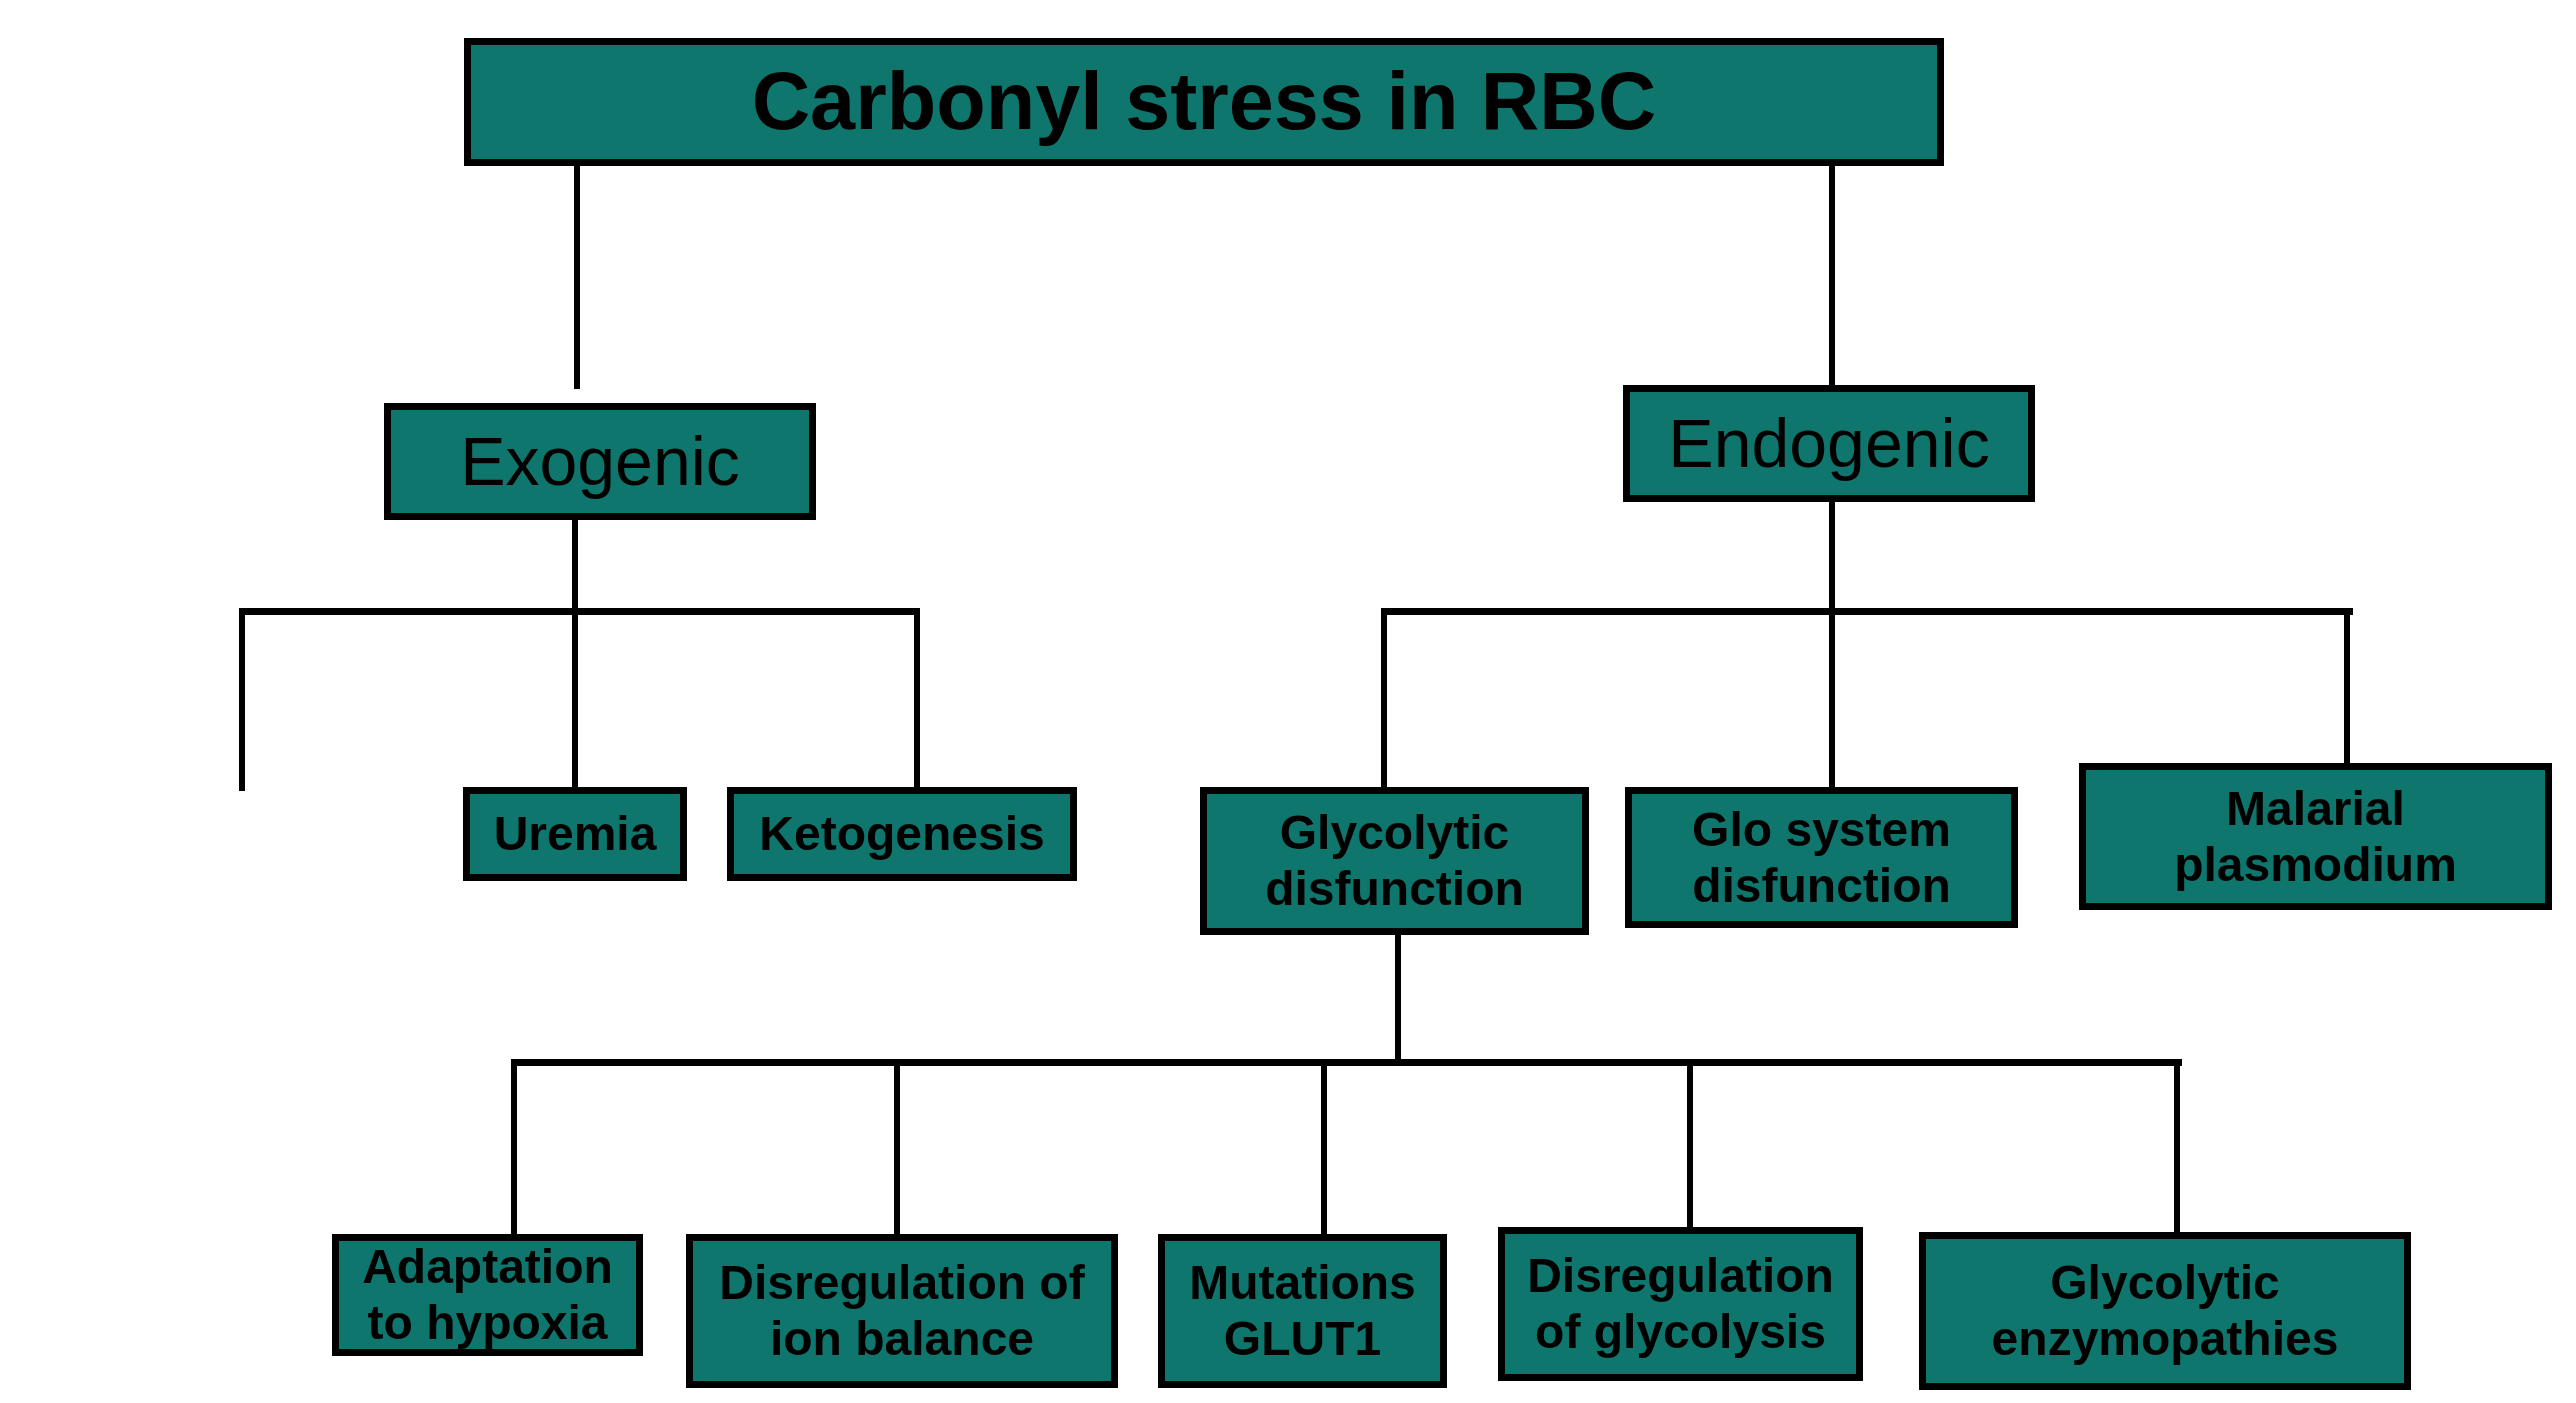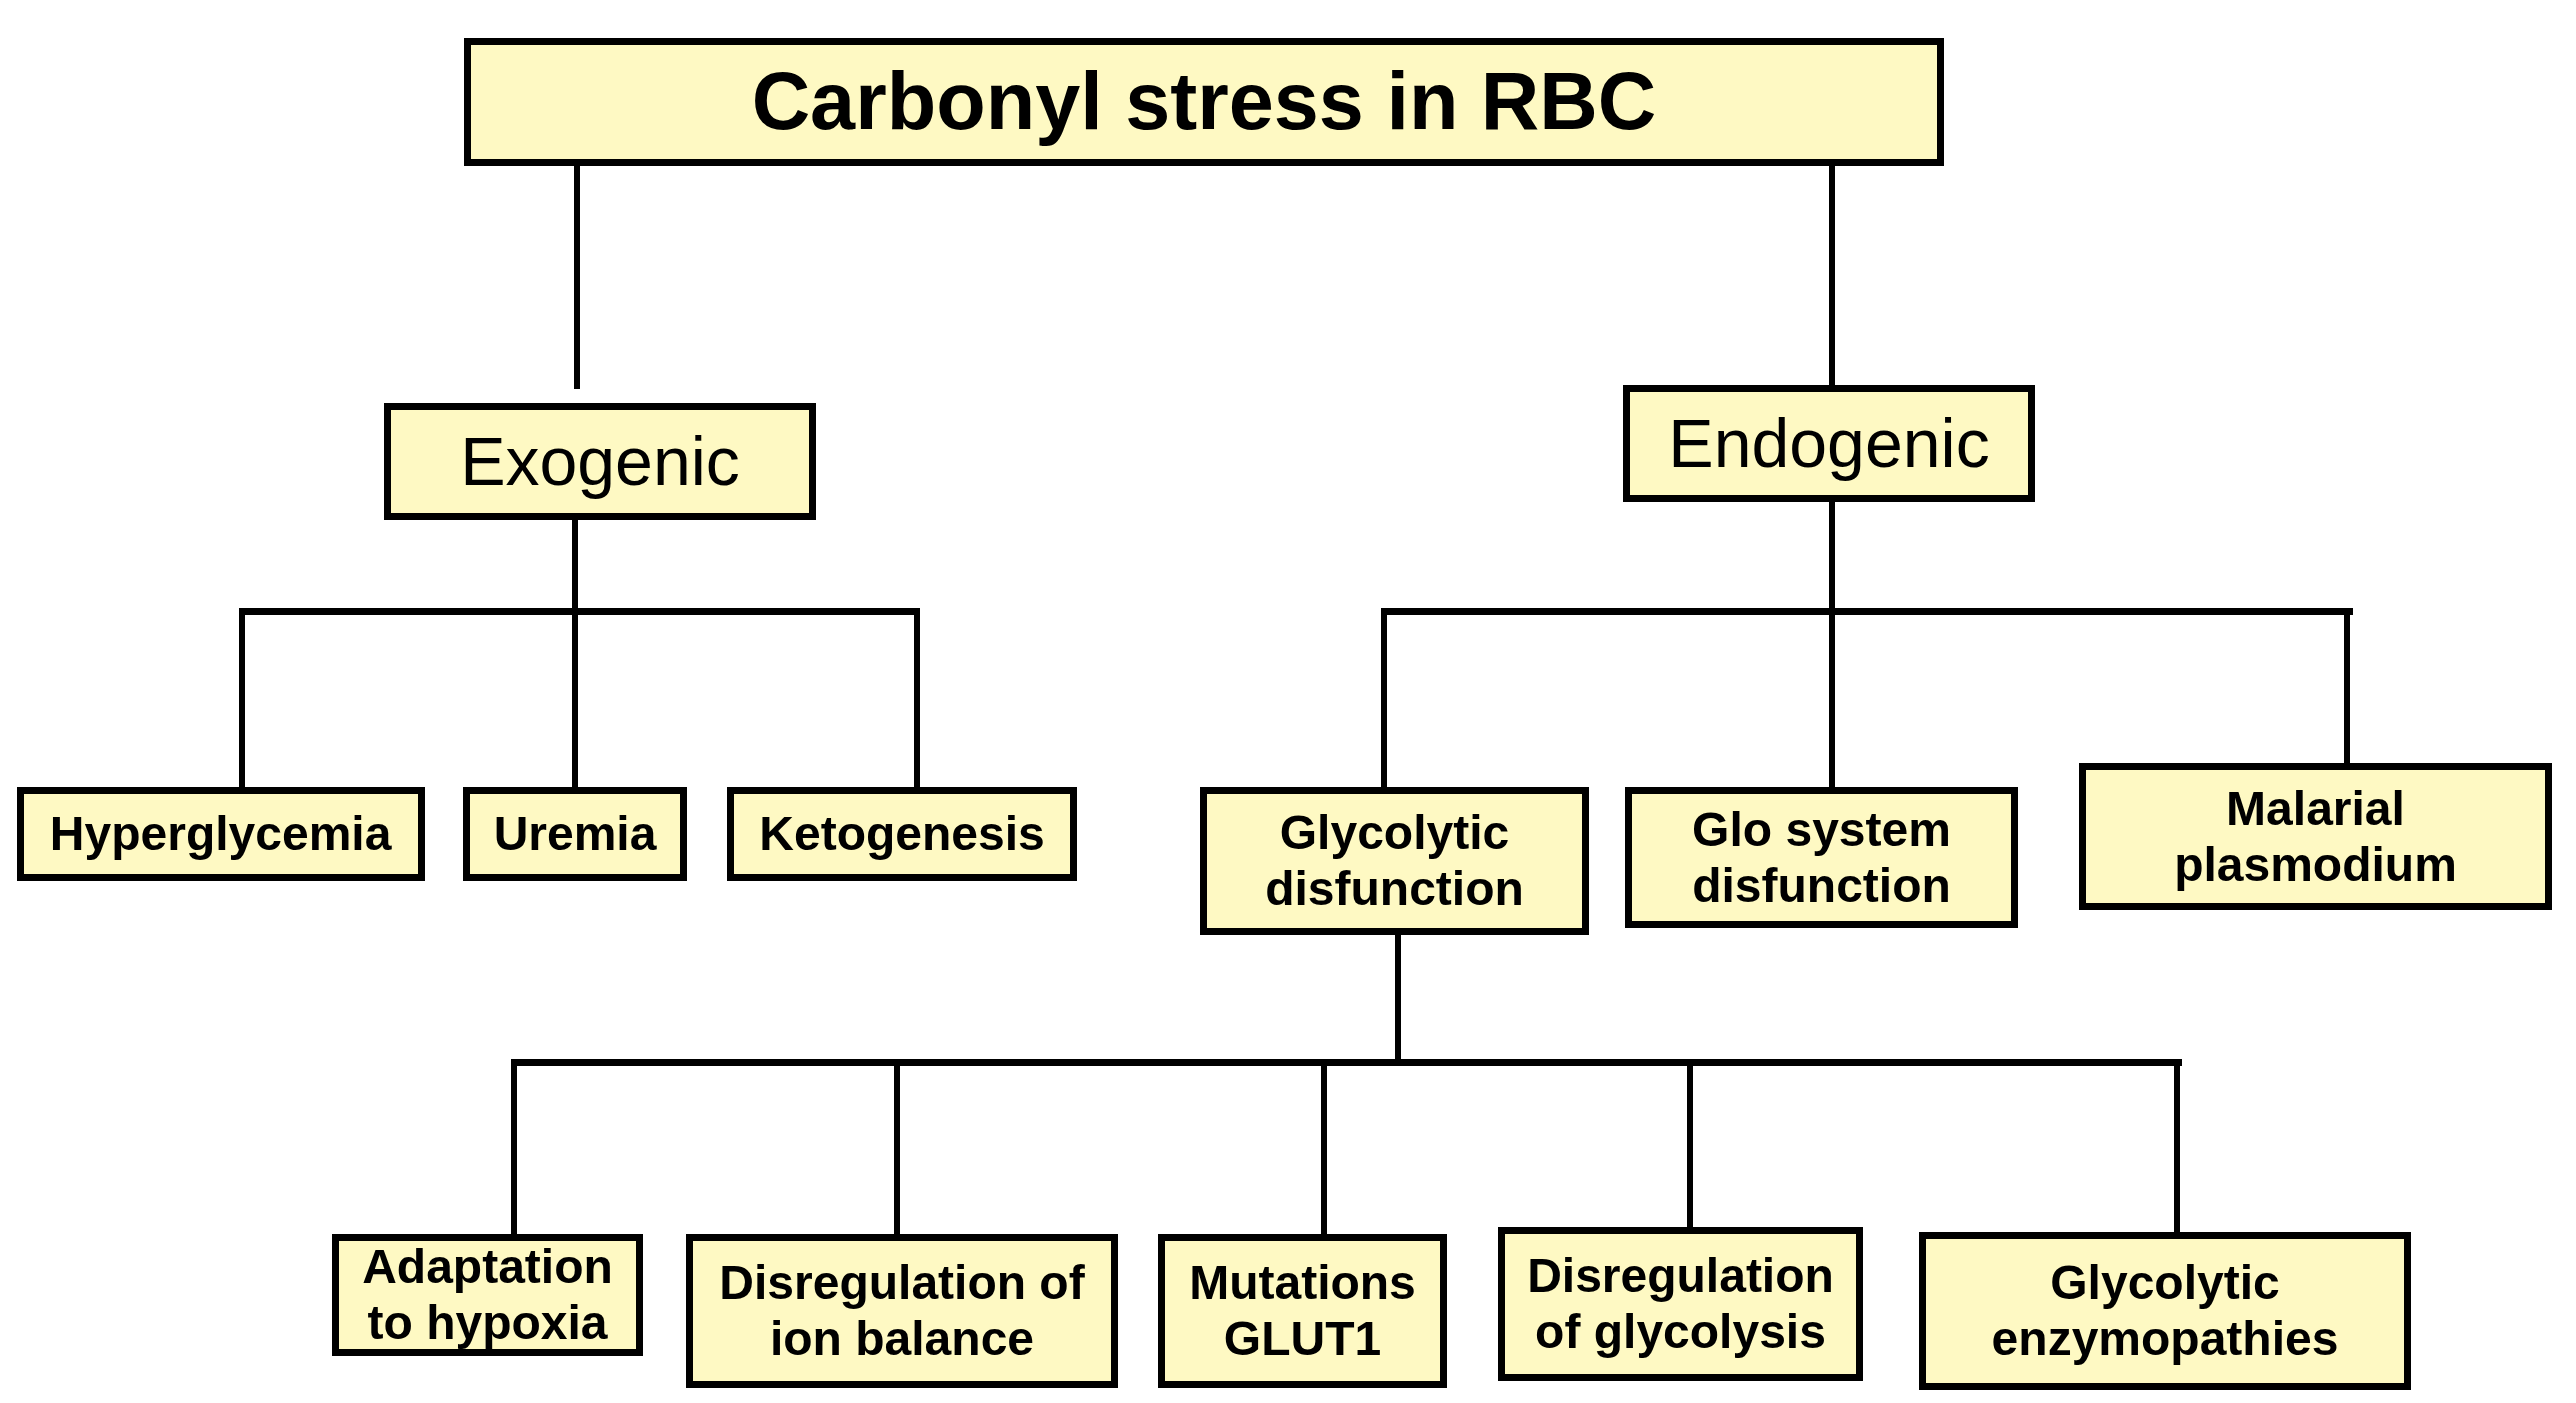--- a/index.html
+++ b/index.html
@@ -12,21 +12,21 @@
     width: 2576px;
     height: 1403px;
     background: #ffffff;
     font-family: "Liberation Sans", "DejaVu Sans", sans-serif;
     color: #000000;
     overflow: hidden;
   }
   .box {
     position: absolute;
     box-sizing: border-box;
-    background: #fef9c3;
+    background: #0f766e;
     border: 7.2px solid #000000;
     display: flex;
     flex-direction: column;
     align-items: center;
     justify-content: center;
     text-align: center;
     z-index: 2;
   }
   .line {
     position: absolute;
@@ -84,23 +84,20 @@
   </div>
 
   <div class="box f-level1" style="left:384px; top:385px; width:432px; height:117px;margin-top:18px;">
     <span class="lbl-line">Exogenic</span>
   </div>
 
   <div class="box f-level1" style="left:1623px; top:385px; width:412px; height:117px;">
     <span class="lbl-line">Endogenic</span>
   </div>
 
-  <div class="box f-node" style="left:16.6px; top:787px; width:408px; height:94px;">
-    <span class="lbl-line">Hyperglycemia</span>
-  </div>
 
   <div class="box f-node" style="left:463px; top:787px; width:224px; height:94px;">
     <span class="lbl-line">Uremia</span>
   </div>
 
   <div class="box f-node" style="left:727px; top:787px; width:350px; height:94px;">
     <span class="lbl-line">Ketogenesis</span>
   </div>
 
   <div class="box f-node" style="left:1200px; top:787px; width:389px; height:148px;">

